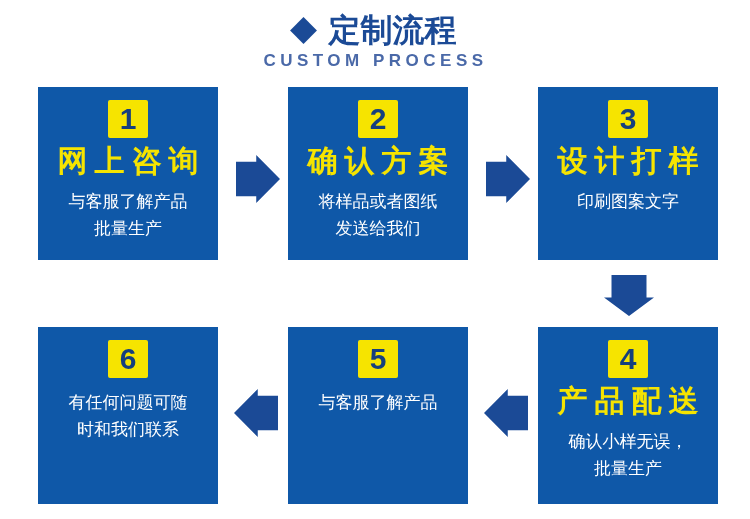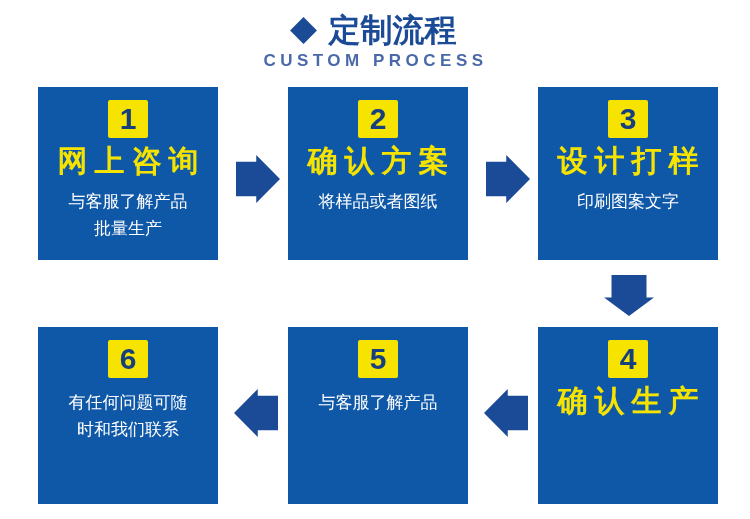--- a/index.html
+++ b/index.html
@@ -119,20 +119,21 @@
     </div>
   </div>
 
   <div class="step-box p2">
     <div class="badge">
       <span class="badge-num">2</span>
     </div>
     <div class="step-title">确认方案</div>
     <div class="step-desc">
       <span class="desc-line">将样品或者图纸</span>
+      <span class="desc-line">发送给我们</span>
     </div>
   </div>
 
   <div class="step-box p3">
     <div class="badge">
       <span class="badge-num">3</span>
     </div>
     <div class="step-title">设计打样</div>
     <div class="step-desc">
       <span class="desc-line">印刷图案文字</span>
@@ -155,21 +156,25 @@
     </div>
     <div class="step-desc">
       <span class="desc-line">与客服了解产品</span>
     </div>
   </div>
 
   <div class="step-box p4">
     <div class="badge">
       <span class="badge-num">4</span>
     </div>
-    <div class="step-title">确认生产</div>
+    <div class="step-title">产品配送</div>
+    <div class="step-desc">
+      <span class="desc-line">确认小样无误，</span>
+      <span class="desc-line">批量生产</span>
+    </div>
   </div>
 
   <div class="arrow arrow-right ar1"></div>
   <div class="arrow arrow-right ar2"></div>
   <div class="arrow arrow-down ad1"></div>
   <div class="arrow arrow-left al1"></div>
   <div class="arrow arrow-left al2"></div>
 
 </div>
 

